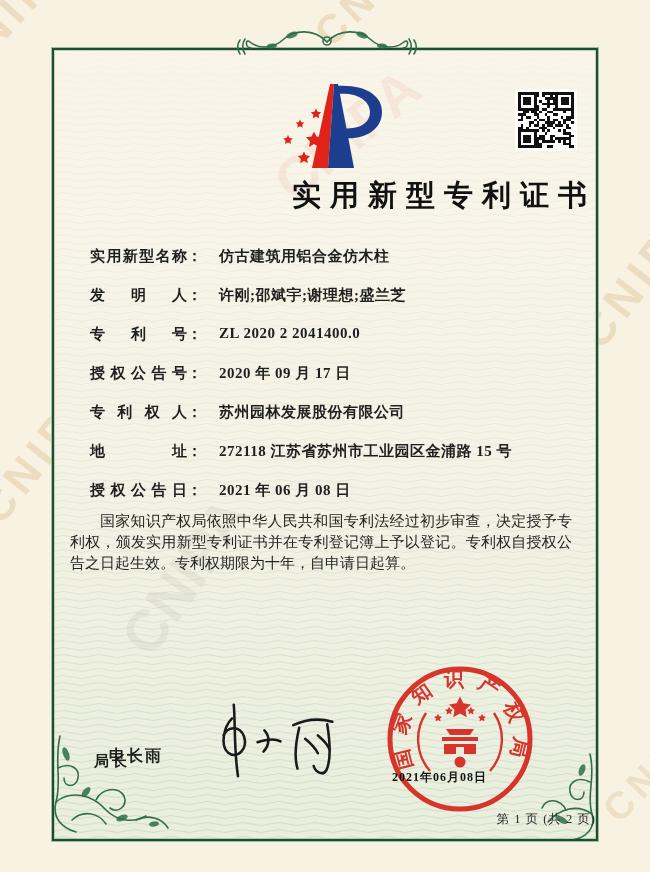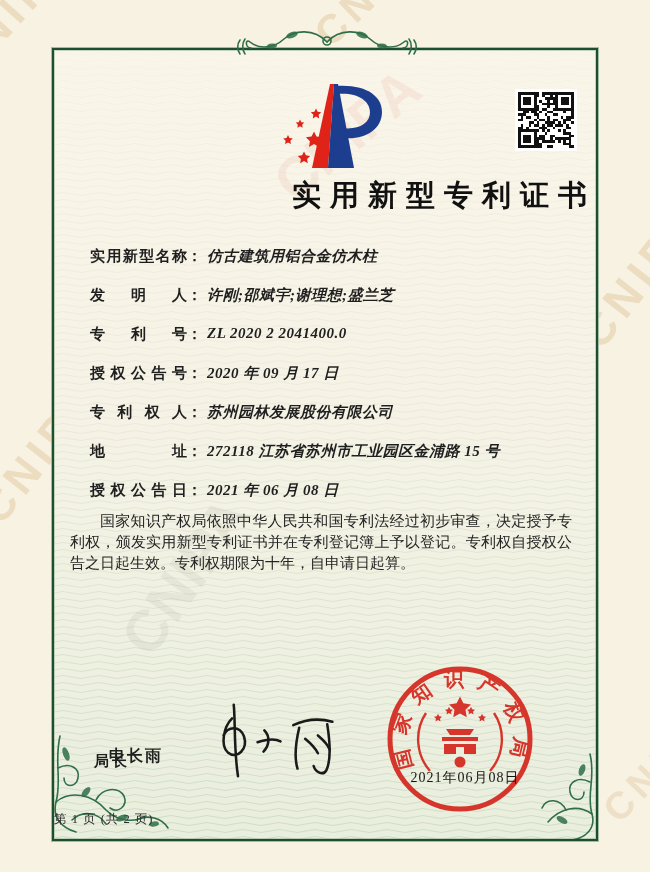--- a/index.html
+++ b/index.html
@@ -43,35 +43,35 @@
     font-family:"Liberation Sans","DejaVu Sans",sans-serif;}
   .cert-no{position:absolute;left:36px;top:44px;font-size:14.5px;z-index:3;color:#2b2b2b;}
   .logo{position:absolute;left:216px;top:28px;z-index:3;}
   .qr{position:absolute;left:461px;top:39px;z-index:3;background:#fff;padding:3px;}
   .title{position:absolute;left:0;top:126px;width:100%;text-align:right;z-index:3;
     font-size:29px;font-weight:bold;letter-spacing:9px;color:#111;}
   .fields{position:absolute;left:36px;top:197px;width:480px;z-index:3;font-size:15px;font-weight:600;}
   .frow{position:absolute;left:0;height:24px;white-space:nowrap;}
   .flabel{display:inline-block;width:97px;text-align:justify;text-align-last:justify;vertical-align:top;}
   .fcolon{display:inline-block;vertical-align:top;}
-  .fval{display:inline-block;margin-left:5px;vertical-align:top;letter-spacing:.5px;font-style:italic;}
+  .fval{display:inline-block;margin-left:17px;vertical-align:top;letter-spacing:.5px;}
   .fpair2{position:absolute;left:258px;top:0;white-space:nowrap;}
   .fpair2 .flabel{width:92px;}
   .paras{position:absolute;left:16px;top:461px;width:502px;z-index:3;
     font-size:15px;line-height:21px;text-align:justify;color:#242424;}
   .paras p{text-indent:2em;}
   .sig-title{position:absolute;left:40px;top:702px;font-size:15px;font-weight:600;z-index:3;
     letter-spacing:3px;font-family:"Liberation Sans","DejaVu Sans",sans-serif;}
   .sig-name{position:absolute;left:38px;top:696px;font-size:16px;font-weight:600;z-index:3;
     letter-spacing:2px;font-family:"Liberation Sans","DejaVu Sans",sans-serif;margin-left:17px;}
   .sig-hand{position:absolute;left:143px;top:648px;z-index:4;color:#1a1a1a;}
   .seal{position:absolute;left:326px;top:609px;z-index:4;color:var(--seal_red);opacity:.93;}
-  .seal-date{position:absolute;left:338px;top:719px;width:146px;text-align:center;z-index:5;
-    font-size:14px;font-weight:400;letter-spacing:1px;color:#151515;}
-  .footer{position:absolute;left:0;top:761px;width:100%;text-align:left;z-index:3;
+  .seal-date{position:absolute;left:338px;top:719px;width:146px;text-align:left;z-index:5;
+    font-size:12px;font-weight:700;letter-spacing:1px;color:#151515;}
+  .footer{position:absolute;left:0;top:761px;width:100%;text-align:right;z-index:3;
     font-size:12.5px;color:#2a2a2a;letter-spacing:1px;}
   .flourish{position:absolute;z-index:2;color:var(--ornament_green);}
   .top-orn{position:absolute;left:232px;top:24px;z-index:2;color:var(--ornament_green);}
 </style>
 </head>
 <body>
 
 <span class="wm" style="left:-70px;top:-14px;font-size:44px;transform:rotate(-48deg)">CNIPA</span>
 <span class="wm" style="left:300px;top:-36px;font-size:40px;transform:rotate(-44deg)">CNIPA</span>
 <span class="wm" style="left:556px;top:248px;font-size:46px;transform:rotate(-52deg)">CNIPA</span>

